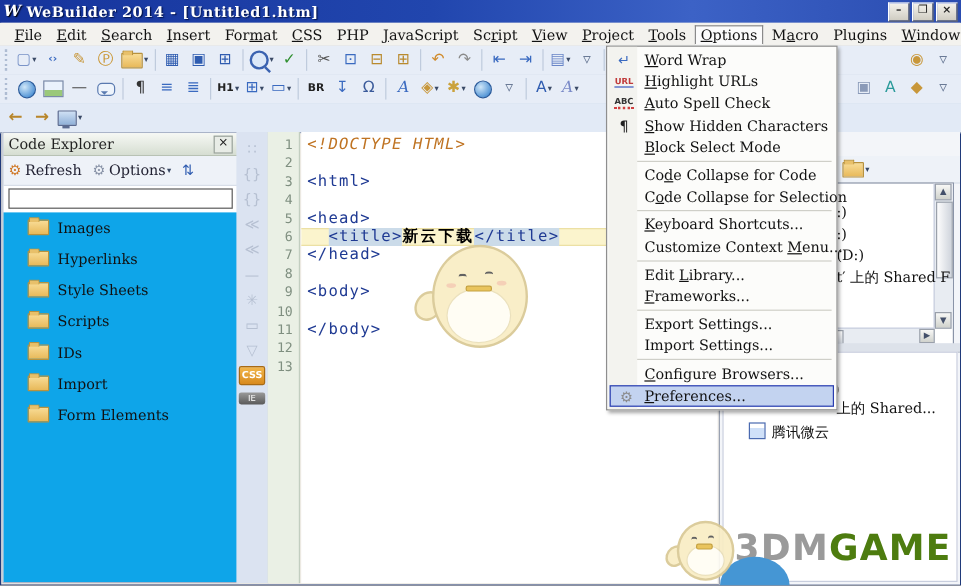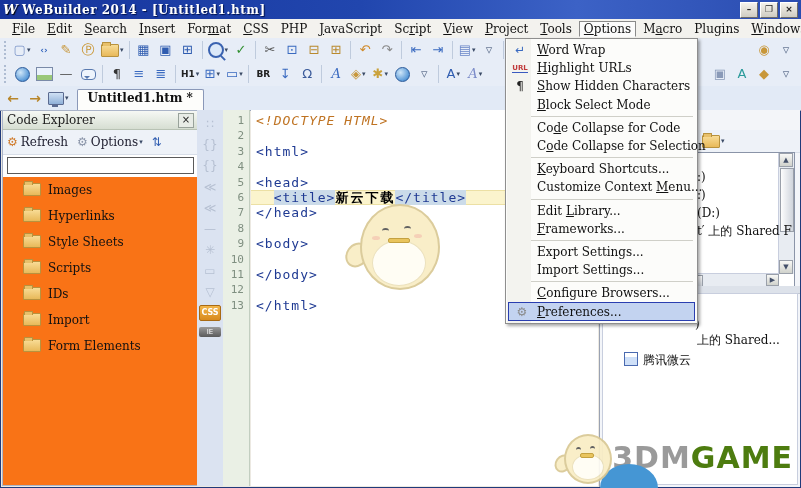--- a/index.html
+++ b/index.html
@@ -63,21 +63,21 @@
     display:flex;align-items:center;padding:0 4px;font-size:12px;color:#222;}
   .pheader .ttl{flex:1;}
   .pclose{width:14px;height:13px;border:1px solid #98a29a;background:#e8ece6;text-align:center;
     line-height:11px;font-size:10px;font-family:"DejaVu Sans",sans-serif;}
   .ptoolbar{height:24px;display:flex;align-items:center;background:#eef2f8;border-bottom:1px solid #d8dee8;
     padding-left:4px;font-size:12px;color:#223;}
   .ptoolbar .gear{font-family:"DejaVu Sans",sans-serif;font-size:12px;margin-right:3px;}
   .ptbtn{display:flex;align-items:center;margin-right:9px;}
   .searchrow{padding:2px 4px 3px 4px;background:#fff;}
   .searchbox{width:100%;height:17px;border:1px solid #5a5a5a;box-sizing:border-box;font-size:11px;padding:0 3px;}
-  .tree{flex:1;overflow:hidden;padding:4px 0 0 20px;background:#f97316;}
+  .tree{flex:1;overflow:hidden;padding:4px 0 0 20px;background:#0ea5e9;}
   .titem{display:flex;align-items:center;height:17px;margin-bottom:9px;color:#111;}
   .titem .i-folder{margin-right:7px;flex:none;}
   
   .strip{position:absolute;left:197px;top:110px;width:26px;bottom:2px;background:#dbe3f1;
     border-right:1px solid #c4cede;display:flex;flex-direction:column;align-items:center;padding-top:4px;}
   .sic{height:21px;color:#b6c0d2;font-size:12px;font-family:"DejaVu Sans",sans-serif;line-height:20px;}
   .cssbadge{width:20px;height:14px;background:linear-gradient(#f2b64a,#d88a1e);border:1px solid #a86a14;
     border-radius:2px;color:#fff;font-size:8px;font-weight:bold;text-align:center;line-height:13px;
     font-family:"DejaVu Sans",sans-serif;margin-top:2px;}
   .iepill{width:22px;height:10px;background:linear-gradient(#9a9a9a,#5a5a5a);border-radius:2px;color:#fff;
@@ -366,21 +366,20 @@
           <span class="g" style="color:#b8862a">←</span>
         </span>
       <span class="ticon">
           <span class="g" style="color:#b8862a">→</span>
         </span>
       <span class="ticon">
           <span class="i-mon"></span>
           <span class="dd">▾</span>
         </span>
     </span>
-    <span class="tab">Untitled1.htm *</span>
   </div>
 
   <div class="explorer">
     <div class="pheader">
       <span class="ttl">Code Explorer</span>
       <span class="pclose">×</span>
     </div>
     <div class="ptoolbar">
       <span class="ptbtn">
         <span class="gear" style="color:#d07a2a">⚙</span>
@@ -465,21 +464,20 @@
       <div class="eline"><span class="tok-tag">&lt;html&gt;</span></div>
       <div class="eline"></div>
       <div class="eline"><span class="tok-tag">&lt;head&gt;</span></div>
       <div class="eline cur"><span class="tok-plain">  </span><span class="tok-tag-hl">&lt;title&gt;</span><span class="tok-cjk">新云下载</span><span class="tok-tag-hl">&lt;/title&gt;</span></div>
       <div class="eline"><span class="tok-tag">&lt;/head&gt;</span></div>
       <div class="eline"></div>
       <div class="eline"><span class="tok-tag">&lt;body&gt;</span></div>
       <div class="eline"></div>
       <div class="eline"><span class="tok-tag">&lt;/body&gt;</span></div>
       <div class="eline"></div>
-      <div class="eline"><span class="tok-tag">&lt;/html&gt;</span></div>
     </div>
 
   <div class="rpanel">
     <div class="rtoolbar">
       <span class="ticon">
           <span class="i-folder"></span>
           <span class="dd">▾</span>
         </span>
     </div>
     <div class="rlist1">
@@ -510,20 +508,26 @@
   <div class="popup" id="popup">
       <div class="pmi">
         <span class="ic" style="color: rgb(58, 106, 192);">↵</span>
         <span><u>W</u>ord Wrap</span>
       </div>
       <div class="pmi">
         <span class="ic">
           <span class="ic-url">URL</span>
         </span>
         <span><u>H</u>ighlight URLs</span>
+      </div>
+      <div class="pmi">
+        <span class="ic">
+          <span class="ic-abc">ABC</span>
+        </span>
+        <span><u>A</u>uto Spell Check</span>
       </div>
       <div class="pmi">
         <span class="ic" style="color: rgb(34, 34, 34);">¶</span>
         <span><u>S</u>how Hidden Characters</span>
       </div>
       <div class="pmi">
         <span><u>B</u>lock Select Mode</span>
       </div>
       <div class="psep"></div>
       <div class="pmi">

